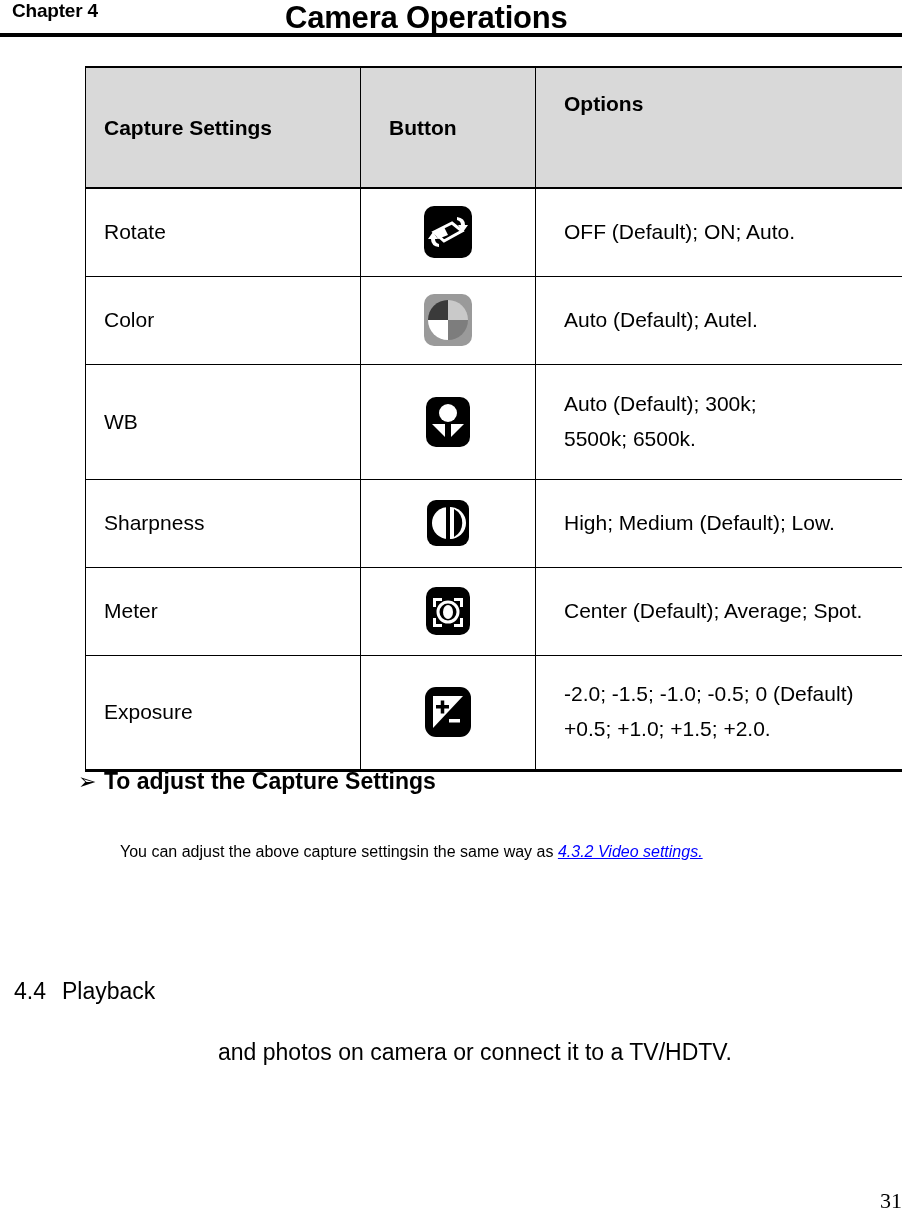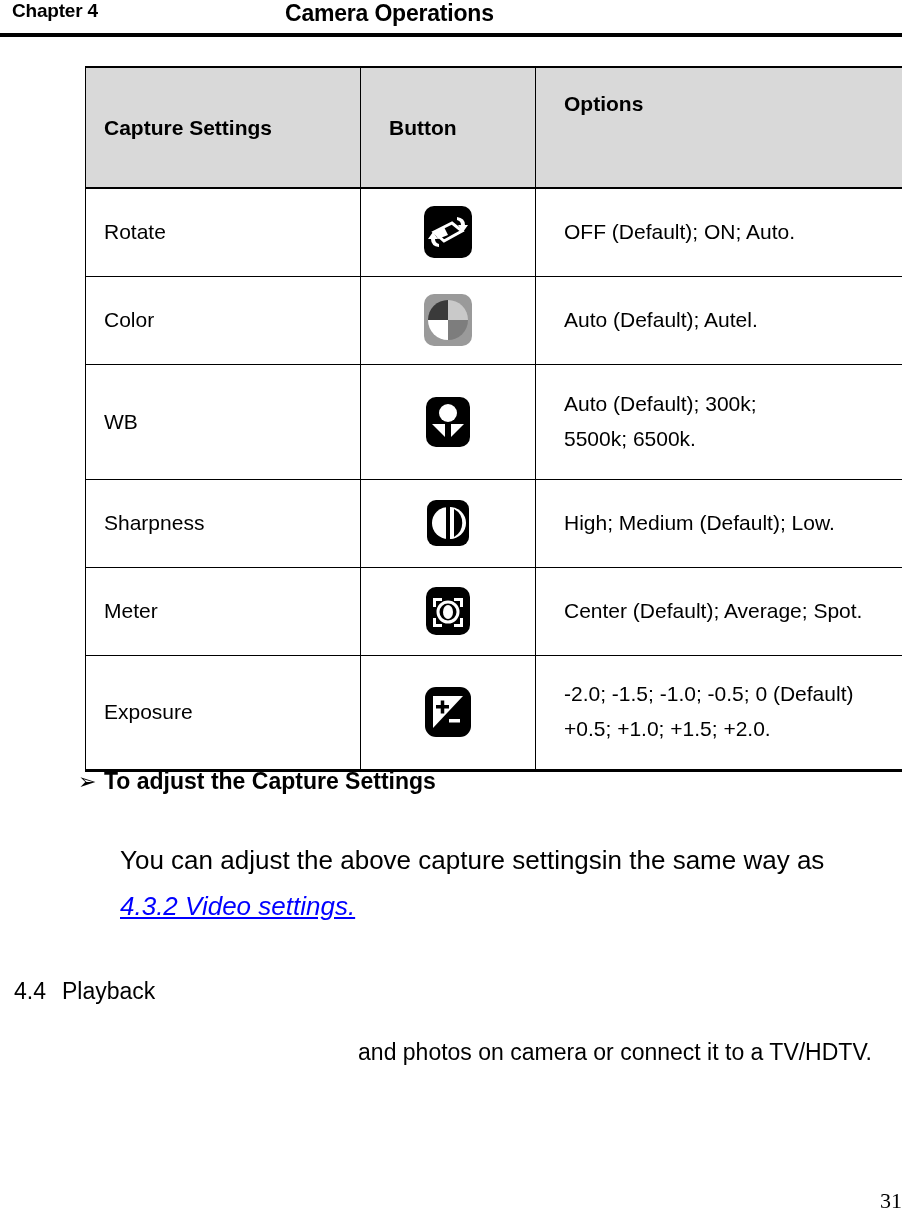--- a/index.html
+++ b/index.html
@@ -30,21 +30,21 @@
     top: 0px;
     font-size: 19px;
     font-weight: bold;
     letter-spacing: -0.2px;
     white-space: nowrap;
   }
   .hdr-title {
     position: absolute;
     left: 285px;
     top: 0px;
-    font-size: 23px;
+    font-size: 31px;
     font-weight: bold;
     letter-spacing: -0.2px;
     white-space: nowrap;
   }
   .hdr-rule {
     position: absolute;
     left: 0;
     top: 33px;
     width: 902px;
     height: 4px;
@@ -123,21 +123,21 @@
     width: 26px;
     font-weight: normal;
     font-size: 22px;
   }
 
   .para-adjust {
     position: absolute;
     left: 120px;
     top: 838px;
     width: 752px;
-    font-size: 26px;
+    font-size: 16px;
     line-height: 1.75;
   }
   .link {
     color: #0000ff;
     font-style: italic;
     text-decoration: underline;
   }
 
   .section-head {
     position: absolute;
@@ -151,21 +151,21 @@
 
   .para-playback {
     position: absolute;
     left: 78px;
     top: 1033px;
     width: 794px;
     font-size: 23px;
     line-height: 1.72;
     text-align: justify;
   }
-  .para-playback .lastline { text-align: right; }
+  .para-playback .lastline { text-align: center; }
 
   .page-number {
     position: absolute;
     left: 0;
     top: 1188px;
     width: 902px;
     text-align: right;
     font-family: "Liberation Serif", serif;
     font-size: 22px;
   }

